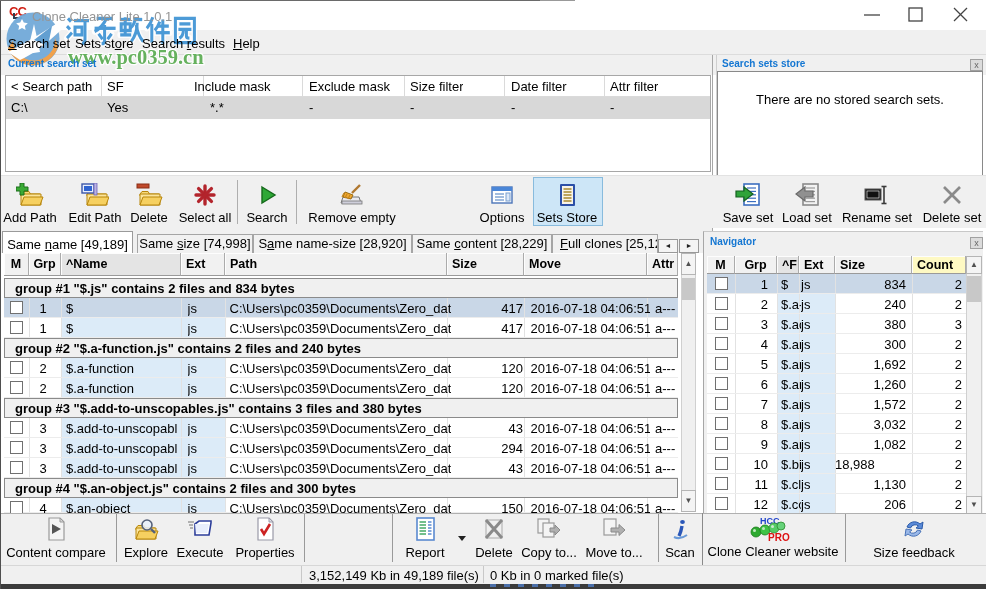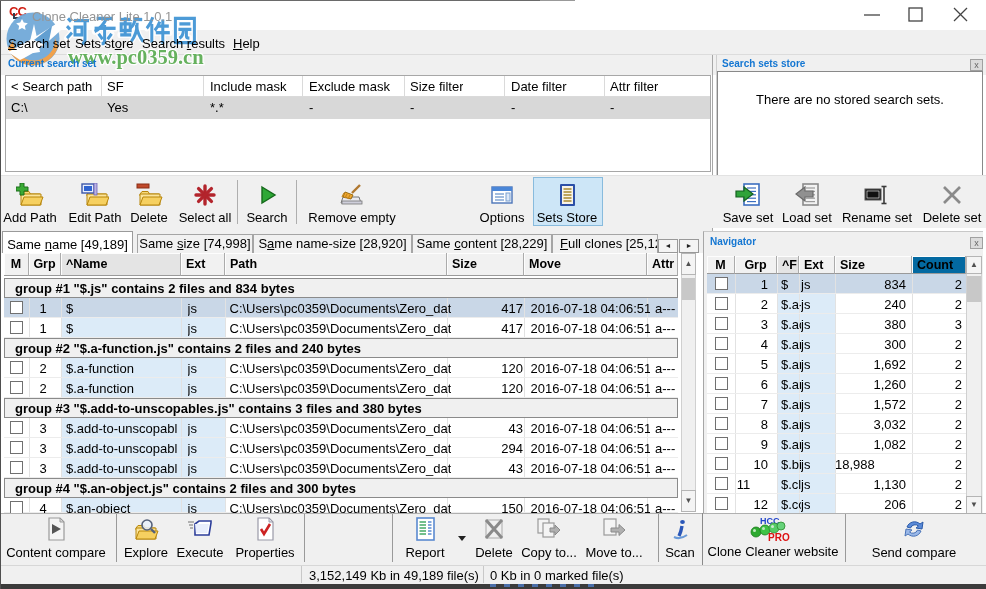--- a/index.html
+++ b/index.html
@@ -43,21 +43,21 @@
 <div class="a" style="left:5px;top:75px;width:706px;height:97px;background:#fff;border:1px solid #a7a7a7"></div>
 <div class="a" style="left:101px;top:76px;width:1px;height:21px;background:#dadada"></div>
 <div class="a" style="left:203px;top:76px;width:1px;height:21px;background:#dadada"></div>
 <div class="a" style="left:302px;top:76px;width:1px;height:21px;background:#dadada"></div>
 <div class="a" style="left:404px;top:76px;width:1px;height:21px;background:#dadada"></div>
 <div class="a" style="left:504px;top:76px;width:1px;height:21px;background:#dadada"></div>
 <div class="a" style="left:604px;top:76px;width:1px;height:21px;background:#dadada"></div>
 <div class="a" style="left:6px;top:96px;width:704px;height:1px;background:#dadada"></div>
 <div class="cell" style="left:11px;top:79px">&lt; Search path</div>
 <div class="cell" style="left:107px;top:79px">SF</div>
-<div class="cell" style="left:210px;top:79px">Include mask</div>
+<div class="cell" style="left:194px;top:79px">Include mask</div>
 <div class="cell" style="left:309px;top:79px">Exclude mask</div>
 <div class="cell" style="left:410px;top:79px">Size filter</div>
 <div class="cell" style="left:511px;top:79px">Date filter</div>
 <div class="cell" style="left:610px;top:79px">Attr filter</div>
 <div class="a" style="left:6px;top:97px;width:704px;height:22px;background:#d8d8d8"></div>
 <div class="cell" style="left:11px;top:100px">C:\</div>
 <div class="cell" style="left:107px;top:100px">Yes</div>
 <div class="cell" style="left:210px;top:100px">*.*</div>
 <div class="cell" style="left:309px;top:100px">-</div>
 <div class="cell" style="left:410px;top:100px">-</div>
@@ -398,21 +398,21 @@
 <div class="a" style="left:682px;top:278px;width:13px;height:22px;background:#c8c8c8"></div>
 <div class="a" style="left:681px;top:490px;width:15px;height:22px;background:#f4f4f4;border:1px solid #b5b5b5;font-size:8px;color:#505050;text-align:center;line-height:20px">▼</div>
 <div class="a" style="left:703px;top:231px;width:280px;height:286px;background:#f0f0f0;border-left:1px solid #a7a7a7;border-top:1px solid #c8c8c8"></div>
 <div class="a hdr" style="left:710px;top:236px">Navigator</div>
 <div class="a" style="left:970px;top:237px;width:13px;height:12px;background:#dcdcdc;border:1px solid #a0a0a0;font-size:9px;color:#666;text-align:center;line-height:10px">x</div>
 <div class="hcell" style="left:707px;top:256px;width:28px;height:18px;background:#f1f1f1;text-align:center;line-height:18px">M</div>
 <div class="hcell" style="left:735px;top:256px;width:42px;height:18px;background:#f1f1f1;text-align:center;line-height:18px">Grp</div>
 <div class="hcell" style="left:777px;top:256px;width:22px;height:18px;background:#e4e4e4;padding-left:5px;text-align:left;line-height:18px">^F</div>
 <div class="hcell" style="left:799px;top:256px;width:36px;height:18px;background:#f1f1f1;padding-left:5px;text-align:left;line-height:18px">Ext</div>
 <div class="hcell" style="left:835px;top:256px;width:77px;height:18px;background:#f1f1f1;padding-left:5px;text-align:left;line-height:18px">Size</div>
-<div class="hcell" style="left:912px;top:256px;width:54px;height:18px;background:#0369a1;padding-left:5px;text-align:left;line-height:18px">Count</div>
+<div class="hcell" style="left:912px;top:256px;width:54px;height:18px;background:#fef9c3;padding-left:5px;text-align:left;line-height:18px">Count</div>
 <div class="a" style="left:707px;top:274px;width:259px;height:240px;background:#fff"></div>
 <div class="a" style="left:707px;top:274px;width:259px;height:20px;background:#c9d7e7;overflow:hidden">
 <div class="a" style="left:70px;top:0;width:58px;height:20px;background:#c9d7e7"></div>
 <div class="a" style="left:28px;top:0;width:1px;height:20px;background:#e2e2e2"></div>
 <div class="a" style="left:70px;top:0;width:1px;height:20px;background:#e2e2e2"></div>
 <div class="a" style="left:92px;top:0;width:1px;height:20px;background:#e2e2e2"></div>
 <div class="a" style="left:128px;top:0;width:1px;height:20px;background:#e2e2e2"></div>
 <div class="a" style="left:205px;top:0;width:1px;height:20px;background:#e2e2e2"></div>
 <div class="a" style="left:0;top:19px;width:259px;height:1px;background:#ececec"></div>
 <div class="cb" style="left:8px;top:3px"></div>
@@ -559,21 +559,21 @@
 </div>
 <div class="a" style="left:707px;top:474px;width:259px;height:20px;background:#fff;overflow:hidden">
 <div class="a" style="left:70px;top:0;width:58px;height:20px;background:#dcebf8"></div>
 <div class="a" style="left:28px;top:0;width:1px;height:20px;background:#e2e2e2"></div>
 <div class="a" style="left:70px;top:0;width:1px;height:20px;background:#e2e2e2"></div>
 <div class="a" style="left:92px;top:0;width:1px;height:20px;background:#e2e2e2"></div>
 <div class="a" style="left:128px;top:0;width:1px;height:20px;background:#e2e2e2"></div>
 <div class="a" style="left:205px;top:0;width:1px;height:20px;background:#e2e2e2"></div>
 <div class="a" style="left:0;top:19px;width:259px;height:1px;background:#ececec"></div>
 <div class="cb" style="left:8px;top:3px"></div>
-<div class="cell" style="left:20px;top:3px;width:33px;text-align:center">11</div>
+<div class="cell" style="left:28px;top:3px;width:33px;text-align:right">11</div>
 <div class="cell" style="left:74px;top:3px;width:20px">$.cl</div>
 <div class="cell" style="left:94px;top:3px">js</div>
 <div class="cell" style="left:128px;top:3px;width:71px;text-align:right">1,130</div>
 <div class="cell" style="left:205px;top:3px;width:50px;text-align:right">2</div>
 </div>
 <div class="a" style="left:707px;top:494px;width:259px;height:20px;background:#fff;overflow:hidden">
 <div class="a" style="left:70px;top:0;width:58px;height:20px;background:#dcebf8"></div>
 <div class="a" style="left:28px;top:0;width:1px;height:20px;background:#e2e2e2"></div>
 <div class="a" style="left:70px;top:0;width:1px;height:20px;background:#e2e2e2"></div>
 <div class="a" style="left:92px;top:0;width:1px;height:20px;background:#e2e2e2"></div>
@@ -683,21 +683,21 @@
         <path d="M14,9 q-1,6 -3,10" stroke="#2a57b8" stroke-width="3.4" fill="none"></path>
         <path d="M6,20 q6,3 13,-2" stroke="#6a9ad8" stroke-width="2" fill="none"></path>
       </svg>
       <div style="margin-top:4px">Scan</div>
     </div>
 <div class="tb" style="left:859px;top:517px;width:110px">
       <svg width="26" height="24" viewBox="0 0 26 24">
         <path d="M6,10 a8,8 0 0 1 13,-3 l3,-2 l-1,7 l-6,-1 l2.5,-2 a5,5 0 0 0 -8,2 Z" fill="#5a8ad8" stroke="#2a5aa8" stroke-width="1"></path>
         <path d="M20,14 a8,8 0 0 1 -13,3 l-3,2 l1,-7 l6,1 l-2.5,2 a5,5 0 0 0 8,-2 Z" fill="#9ab8e8" stroke="#4a74b8" stroke-width="1"></path>
       </svg>
-      <div style="margin-top:4px">Send compare</div>
+      <div style="margin-top:4px">Size feedback</div>
     </div>
 <div class="tb" style="left:707px;top:515px;width:132px">
       <svg width="50" height="28" viewBox="0 0 50 28">
         <text x="12" y="9" font-family="Liberation Sans" font-weight="bold" font-size="9" fill="#2244cc">HCC</text>
         <g>
           <circle cx="8" cy="17" r="5" fill="#2daa30" stroke="#1a7a1a" stroke-width="0.8"></circle>
           <circle cx="17" cy="15" r="5" fill="#3fc246" stroke="#1a7a1a" stroke-width="0.8"></circle>
           <circle cx="26" cy="13" r="5" fill="#55cc66" stroke="#2a8a2a" stroke-width="0.8"></circle>
           <circle cx="33" cy="11" r="4" fill="#66d27a" stroke="#2a8a2a" stroke-width="0.8"></circle>
           <circle cx="6.5" cy="15.5" r="1.5" fill="#bfe8bf"></circle>

